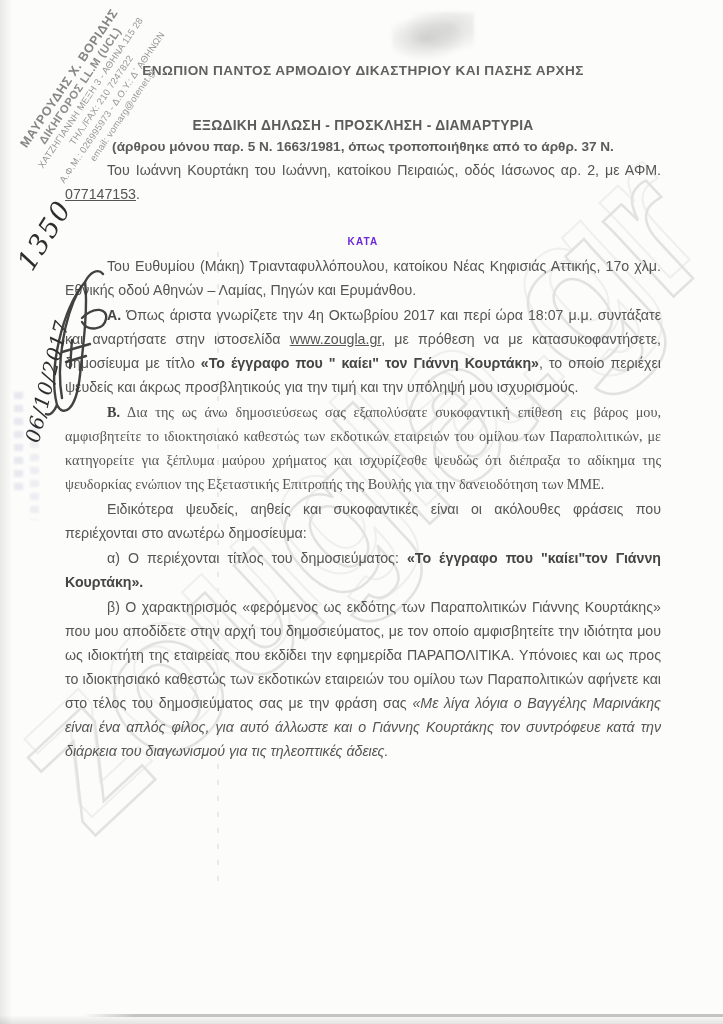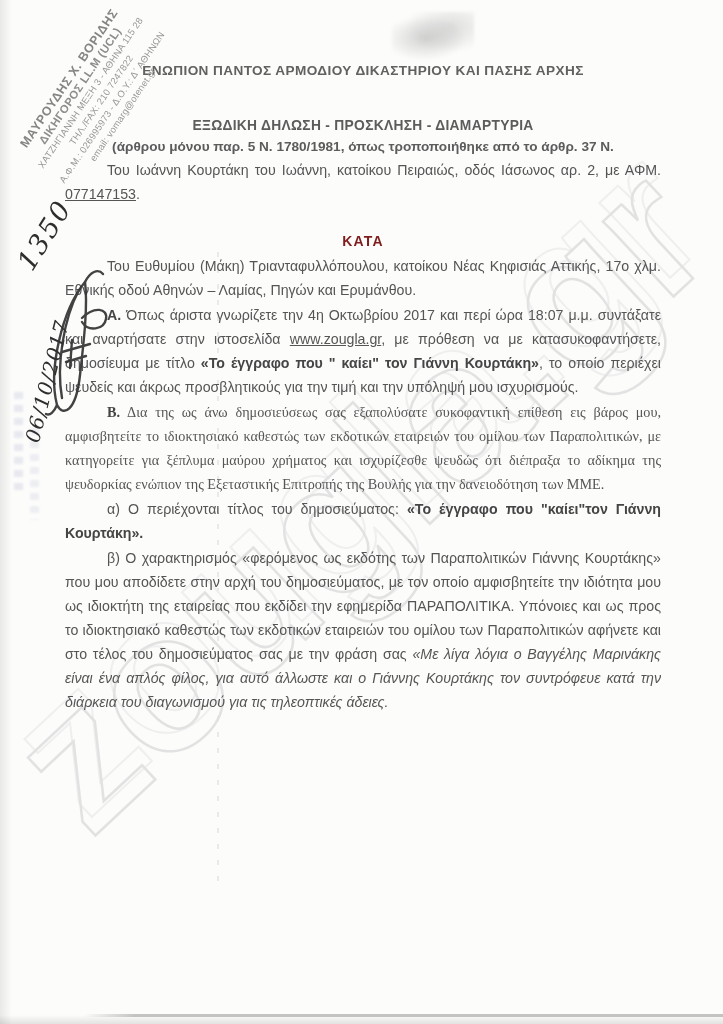--- a/index.html
+++ b/index.html
@@ -44,21 +44,21 @@
   .sig-svg{position:absolute;left:0;top:0;z-index:4;pointer-events:none;}
   
   .content{position:absolute;left:64px;top:61px;width:598px;z-index:2;
     font-size:14.2px;line-height:24px;}
   .center{text-align:center;}
   .h1{font-weight:bold;color:#616161;font-size:13.6px;letter-spacing:.4px;line-height:19px;}
   .h2{font-weight:bold;color:#5c5c5c;font-size:13.8px;letter-spacing:.3px;line-height:20px;margin-top:36px;}
   .h3{font-weight:bold;color:#5c5c5c;font-size:13.6px;line-height:21px;}
   p.para{margin:1px;text-align:justify;text-indent:42px;}
   .claimant{margin-top:28px;}
-  .kata{margin-top:24px;font-weight:bold;letter-spacing:1.2px;color:#7f1d1d;font-size:14px;line-height:23px;}
+  .kata{margin-top:24px;font-weight:bold;letter-spacing:1.2px;color:#6d28d9;font-size:10px;line-height:23px;}
   .respondent{margin-top:22px;}
   .pa{margin-top:48px;}
   .pb{margin-top:24px;font-family:Liberation Serif, serif;}
   .intro{text-indent:0;margin-top:0;}
   .item-a{text-indent:0;margin-top:20px;}
   .item-b{text-indent:0;margin-top:6px;}
   b{color:#454545;}
   .u{text-decoration:underline;}
   .it{font-style:italic;}
 </style>
@@ -100,31 +100,32 @@
       <path d="M 62,352 L 90,344"></path>
       <path d="M 66,362 L 86,356"></path>
       <path d="M 72,340 L 70,368"></path>
       <path d="M 57,405 C 54,412 50,416 46,414"></path>
     </g>
   </svg>
 
   <div class="content">
     <div class="h1 center">ΕΝΩΠΙΟΝ ΠΑΝΤΟΣ ΑΡΜΟΔΙΟΥ ΔΙΚΑΣΤΗΡΙΟΥ ΚΑΙ ΠΑΣΗΣ ΑΡΧΗΣ</div>
     <div class="h2 center">ΕΞΩΔΙΚΗ ΔΗΛΩΣΗ -  ΠΡΟΣΚΛΗΣΗ - ΔΙΑΜΑΡΤΥΡΙΑ</div>
-    <div class="h3 center">(άρθρου μόνου παρ. 5 Ν. 1780/1981, όπως τροποποιήθηκε από το άρθρ. 37 Ν.</div>
+    <div class="h3 center">(άρθρου μόνου παρ. 5 Ν. 1663/1981, όπως τροποποιήθηκε από το άρθρ. 37 Ν.</div>
 
     <p class="para claimant"><span>Του Ιωάννη Κουρτάκη του Ιωάννη, κατοίκου Πειραιώς, οδός Ιάσωνος αρ. 2, με ΑΦΜ. </span><span class="u">077147153</span><span>.</span></p>
 
     <div class="kata center">ΚΑΤΑ</div>
 
     <p class="para respondent">Του  Ευθυμίου (Μάκη) Τριανταφυλλόπουλου, κατοίκου Νέας Κηφισιάς Αττικής, 17ο χλμ. Εθνικής οδού Αθηνών – Λαμίας, Πηγών και Ερυμάνθου.</p>
 
     <p class="para pa"><b>Α.</b><span> Όπως άριστα γνωρίζετε την 4η Οκτωβρίου 2017 και περί ώρα 18:07 μ.μ. συντάξατε και αναρτήσατε στην ιστοσελίδα </span><span class="u">www.zougla.gr</span><span>, με πρόθεση να με κατασυκοφαντήσετε, δημοσίευμα με τίτλο </span><b>«Το έγγραφο που " καίει" τον Γιάννη Κουρτάκη»</b><span>, το οποίο περιέχει ψευδείς και άκρως προσβλητικούς για την τιμή και την υπόληψή μου ισχυρισμούς.</span></p>
 
     <p class="para pb"><b>Β.</b><span> Δια της ως άνω δημοσιεύσεως σας εξαπολύσατε συκοφαντική επίθεση εις βάρος μου, αμφισβητείτε το ιδιοκτησιακό καθεστώς των εκδοτικών εταιρειών του ομίλου των Παραπολιτικών, με κατηγορείτε για ξέπλυμα μαύρου χρήματος και ισχυρίζεσθε ψευδώς ότι διέπραξα το αδίκημα της ψευδορκίας ενώπιον της Εξεταστικής Επιτροπής της Βουλής για την δανειοδότηση των ΜΜΕ.</span></p>
 
+    <p class="para intro">Ειδικότερα ψευδείς, αηθείς και συκοφαντικές είναι οι ακόλουθες φράσεις που περιέχονται στο ανωτέρω δημοσίευμα:</p>
 
     <p class="para item-a"><span>α)  Ο περιέχονται τίτλος του δημοσιεύματος: </span><b>«Το έγγραφο που "καίει"τον Γιάννη Κουρτάκη».</b></p>
 
     <p class="para item-b"><span>β) Ο χαρακτηρισμός «φερόμενος ως εκδότης των Παραπολιτικών Γιάννης Κουρτάκης» που μου αποδίδετε στην αρχή του δημοσιεύματος, με τον οποίο αμφισβητείτε την ιδιότητα μου ως ιδιοκτήτη της εταιρείας που εκδίδει την εφημερίδα ΠΑΡΑΠΟΛΙΤΙΚΑ.  Υπόνοιες και ως προς το ιδιοκτησιακό καθεστώς των εκδοτικών εταιρειών του ομίλου των Παραπολιτικών αφήνετε και στο τέλος του δημοσιεύματος σας με την φράση σας </span><span class="it">«Με λίγα λόγια ο Βαγγέλης Μαρινάκης είναι ένα απλός φίλος, για αυτό άλλωστε και ο Γιάννης Κουρτάκης τον συντρόφευε κατά την διάρκεια του διαγωνισμού για τις τηλεοπτικές άδειες.</span></p>
   </div>
 
 </div>
 
 </body></html>

